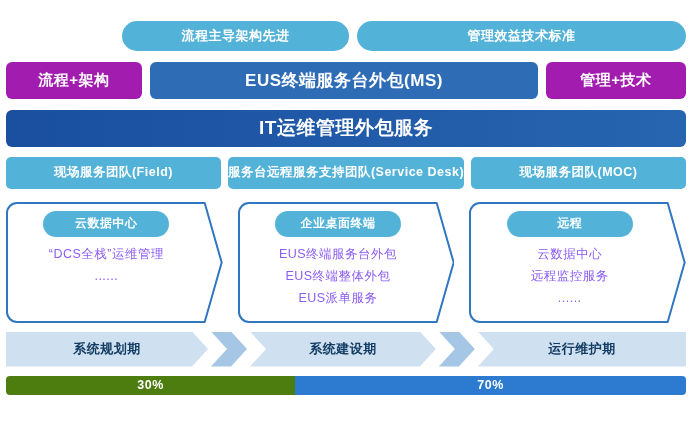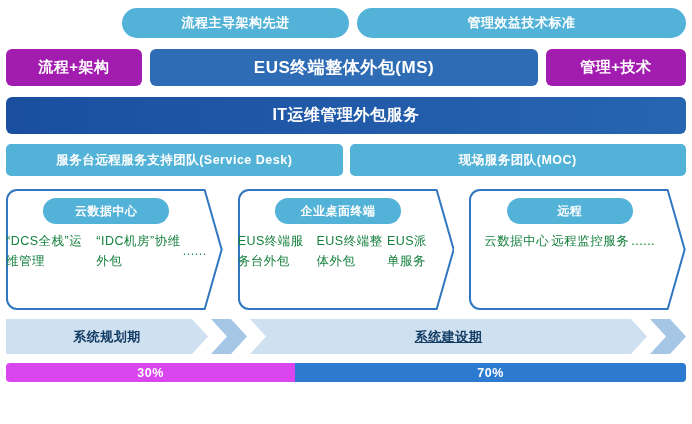--- a/index.html
+++ b/index.html
@@ -7,20 +7,21 @@
     width:692px; height:424px;
     font-family:"Liberation Sans","DejaVu Sans",sans-serif;
     overflow:hidden;
   }
   .canvas {
     box-sizing:border-box;
     width:692px; height:424px;
     padding:6px 6px 17px 6px;
     display:flex; flex-direction:column;
     background:#ffffff;
+    justify-content:center;
   }
   .cjk { letter-spacing:0.5px; }
 
   
   .top-row { display:flex; gap:8px; margin:2px 0 0 116px; height:30px; }
   .pill {
     background:#53b2d8; color:#ffffff; border-radius:16px;
     font-size:13px; font-weight:bold;
     display:flex; align-items:center; justify-content:center;
   }
@@ -38,21 +39,21 @@
   .ms-bar {
     flex:1; background:#2e6cb6; color:#ffffff; border-radius:6px;
     font-size:17px; font-weight:bold;
     display:flex; align-items:center; justify-content:center;
   }
 
   
   .full-bar {
     margin-top:11px; height:37px; border-radius:6px;
     background:linear-gradient(90deg,#1a4fa0,#2765b0);
-    color:#ffffff; font-size:16px; font-weight:bold;
+    color:#ffffff; font-size:19px; font-weight:bold;
     display:flex; align-items:center; justify-content:center;
   }
 
   
   .team-row { display:flex; gap:7px; margin-top:10px; height:32px; }
   .team-bar {
     flex:1; background:#53b2d8; color:#ffffff; border-radius:5px;
     font-size:12.5px; font-weight:bold;
     display:flex; align-items:center; justify-content:center; white-space:nowrap;
   }
@@ -65,22 +66,22 @@
     position:absolute; left:0; right:16px; top:0; bottom:0;
     display:flex; flex-direction:column; align-items:center;
   }
   .box-title {
     margin-top:9px; width:126px; height:26px;
     background:#53b2d8; border-radius:14px;
     color:#ffffff; font-size:12px; font-weight:bold;
     display:flex; align-items:center; justify-content:center;
   }
   .box-items {
-    margin-top:7px; display:flex; flex-direction:row; gap:2px; align-items:center;
-    color:#15803d; font-size:12.5px; line-height:20px; font-weight:500;
+    margin-top:7px; display:flex; flex-direction:column; gap:2px; align-items:center;
+    color:#8b5cf6; font-size:12.5px; line-height:20px; font-weight:500;
   }
 
   
   .support-row { display:flex; gap:8px; margin-top:10px; height:32px; }
   .pale-bar {
     flex:1; background:#d4e6f5; border-radius:8px;
     color:#17356b; font-size:13px; font-weight:bold;
     display:flex; align-items:center; justify-content:center;
   }
 
@@ -88,66 +89,66 @@
   .timeline-row { display:flex; gap:3px; margin-top:9px; height:35px; }
   .tl-seg {
     background:#cfe0f1; color:#133c63; font-size:13px; font-weight:bold;
     display:flex; align-items:center; justify-content:center;
   }
   .tl-seg1 { width:202px;
     clip-path:polygon(0 0, calc(100% - 16px) 0, 100% 50%, calc(100% - 16px) 100%, 0 100%); }
   .tl-accent { width:36px; background:#a6c6e6;
     clip-path:polygon(0 0, calc(100% - 16px) 0, 100% 50%, calc(100% - 16px) 100%, 0 100%, 16px 50%); }
   .tl-seg2 { flex:1;
-    clip-path:polygon(0 0, calc(100% - 16px) 0, 100% 50%, calc(100% - 16px) 100%, 0 100%, 16px 50%);text-decoration:underline; }
+    clip-path:polygon(0 0, calc(100% - 16px) 0, 100% 50%, calc(100% - 16px) 100%, 0 100%, 16px 50%); }
   .tl-seg3 { flex:1.12;
     clip-path:polygon(0 0, 100% 0, 100% 100%, 0 100%, 16px 50%); }
 
   
   .progress {
     display:flex; margin-top:9px; height:19px; border-radius:4px; overflow:hidden;
     color:#ffffff; font-size:12.5px; font-weight:bold;
   }
-  .p-left  { width:42.5%; background:#d946ef; display:flex; align-items:center; justify-content:center; }
+  .p-left  { width:42.5%; background:#4d7c0f; display:flex; align-items:center; justify-content:center; }
   .p-right { flex:1; background:#2d7bd0; display:flex; align-items:center; justify-content:center; }
 </style>
 </head>
 <body>
 
 <div class="canvas cjk">
 
   <div class="top-row">
     <div class="pill pill-1">流程主导架构先进</div>
     <div class="pill pill-2">管理效益技术标准</div>
   </div>
 
   <div class="header-row">
     <div class="navy-box hleft">流程+架构</div>
-    <div class="ms-bar">EUS终端整体外包(MS)</div>
+    <div class="ms-bar">EUS终端服务台外包(MS)</div>
     <div class="navy-box hright">管理+技术</div>
   </div>
 
   <div class="full-bar">IT运维管理外包服务</div>
 
   <div class="team-row">
+    <div class="team-bar">现场服务团队(Field)</div>
     <div class="team-bar">服务台远程服务支持团队(Service Desk)</div>
     <div class="team-bar">现场服务团队(MOC)</div>
   </div>
 
   <div class="boxes-row">
 
     <div class="service-box">
       <svg class="box-svg" viewBox="0 0 217 121" preserveAspectRatio="none">
         <path d="M 11 1 L 199 1 L 216 60.5 L 199 120 L 11 120 A 10 10 0 0 1 1 110 L 1 11 A 10 10 0 0 1 11 1 Z" fill="#ffffff" stroke="#3076c0" stroke-width="2" stroke-linejoin="round"></path>
       </svg>
       <div class="box-content">
         <div class="box-title">云数据中心</div>
         <div class="box-items">
           <div>“DCS全栈”运维管理</div>
-          <div>“IDC机房”协维外包</div>
           <div>......</div>
         </div>
       </div>
     </div>
 
     <div class="service-box">
       <svg class="box-svg" viewBox="0 0 217 121" preserveAspectRatio="none">
         <path d="M 11 1 L 199 1 L 216 60.5 L 199 120 L 11 120 A 10 10 0 0 1 1 110 L 1 11 A 10 10 0 0 1 11 1 Z" fill="#ffffff" stroke="#3076c0" stroke-width="2" stroke-linejoin="round"></path>
       </svg>
       <div class="box-content">
@@ -175,20 +176,21 @@
     </div>
 
   </div>
 
 
   <div class="timeline-row">
     <div class="tl-seg tl-seg1">系统规划期</div>
     <div class="tl-accent"></div>
     <div class="tl-seg tl-seg2">系统建设期</div>
     <div class="tl-accent"></div>
+    <div class="tl-seg tl-seg3">运行维护期</div>
   </div>
 
   <div class="progress">
     <div class="p-left">30%</div>
     <div class="p-right">70%</div>
   </div>
 
 </div>
 
 </body></html>

